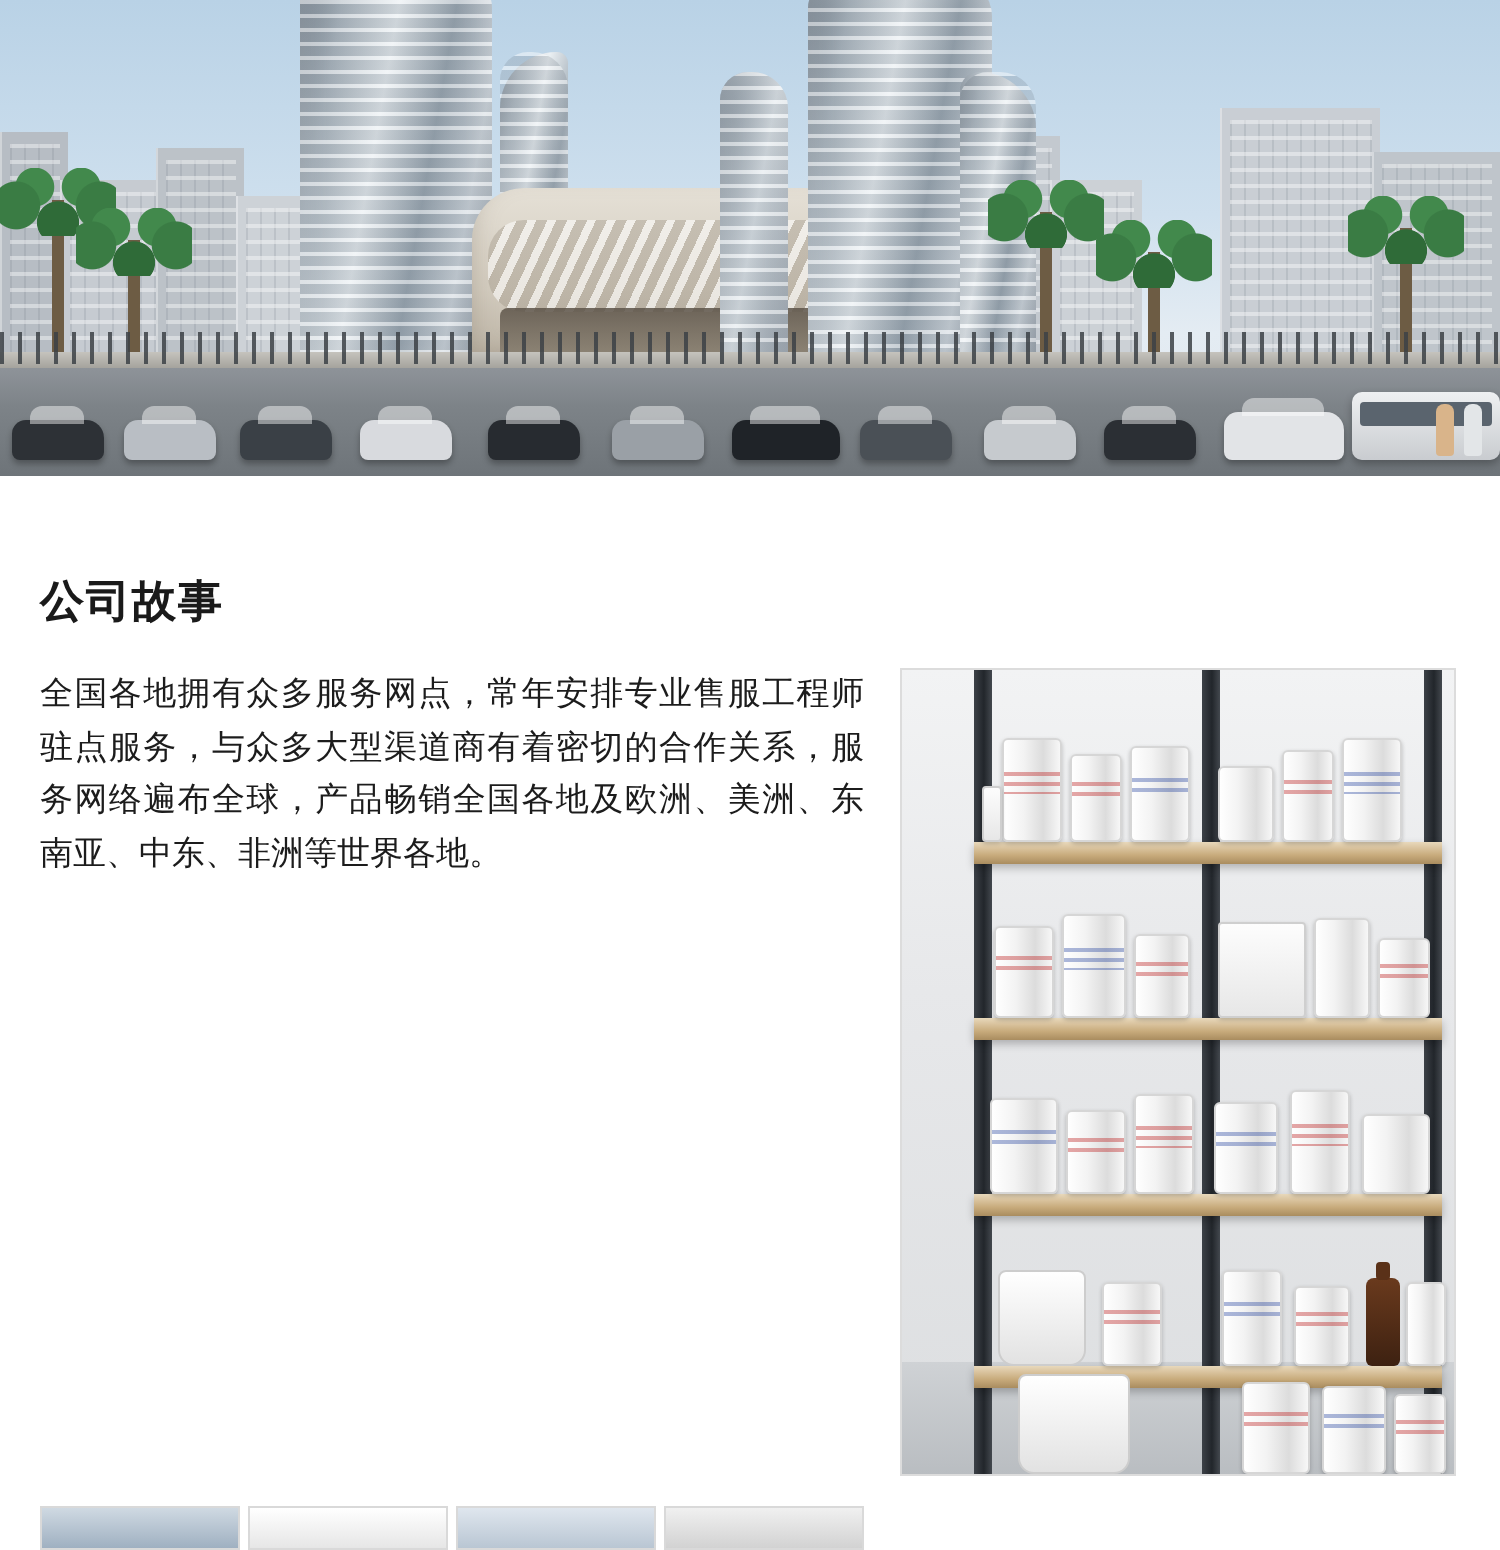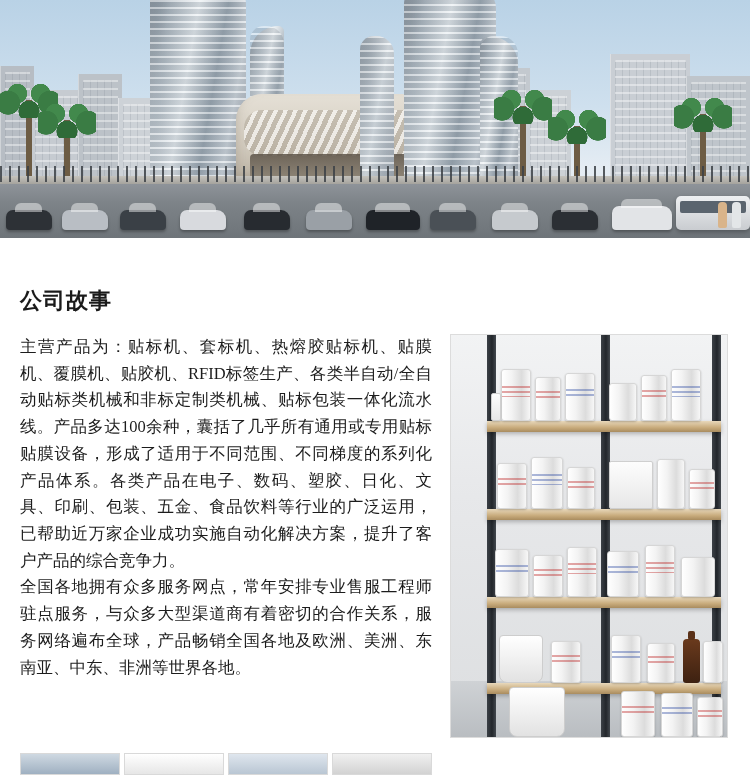--- a/index.html
+++ b/index.html
@@ -9,21 +9,20 @@
     background: #ffffff;
     font-family: "Liberation Sans", sans-serif;
     overflow: hidden;
   }
 
   .page {
     position: relative;
     width: 750px;
     height: 775px;
     background: #ffffff;
-    font-family: Liberation Serif, serif;
   }
 
   
   .hero {
     position: relative;
     width: 750px;
     height: 238px;
     overflow: hidden;
     background: #9fb8cc;
   }
@@ -339,21 +338,20 @@
     </div>
   </div>
 
   <div class="content">
 
     <h2 class="section-title">公司故事</h2>
 
     <div class="body-row">
 
       <div class="text-col">
-        <p class="para">主营产品为：贴标机、套标机、热熔胶贴标机、贴膜机、覆膜机、贴胶机、RFID标签生产、各类半自动/全自动贴标类机械和非标定制类机械、贴标包装一体化流水线。产品多达100余种，囊括了几乎所有通用或专用贴标贴膜设备，形成了适用于不同范围、不同梯度的系列化产品体系。各类产品在电子、数码、塑胶、日化、文具、印刷、包装、五金、食品饮料等行业的广泛运用，已帮助近万家企业成功实施自动化解决方案，提升了客户产品的综合竞争力。</p>
         <p class="para">全国各地拥有众多服务网点，常年安排专业售服工程师驻点服务，与众多大型渠道商有着密切的合作关系，服务网络遍布全球，产品畅销全国各地及欧洲、美洲、东南亚、中东、非洲等世界各地。</p>
       </div>
 
       <div class="photo-col">
         <div class="shelf-photo">
           <div class="wall"></div>
           <div class="floor"></div>
 
           <div class="frame-post left"></div>
           <div class="frame-post mid"></div>

